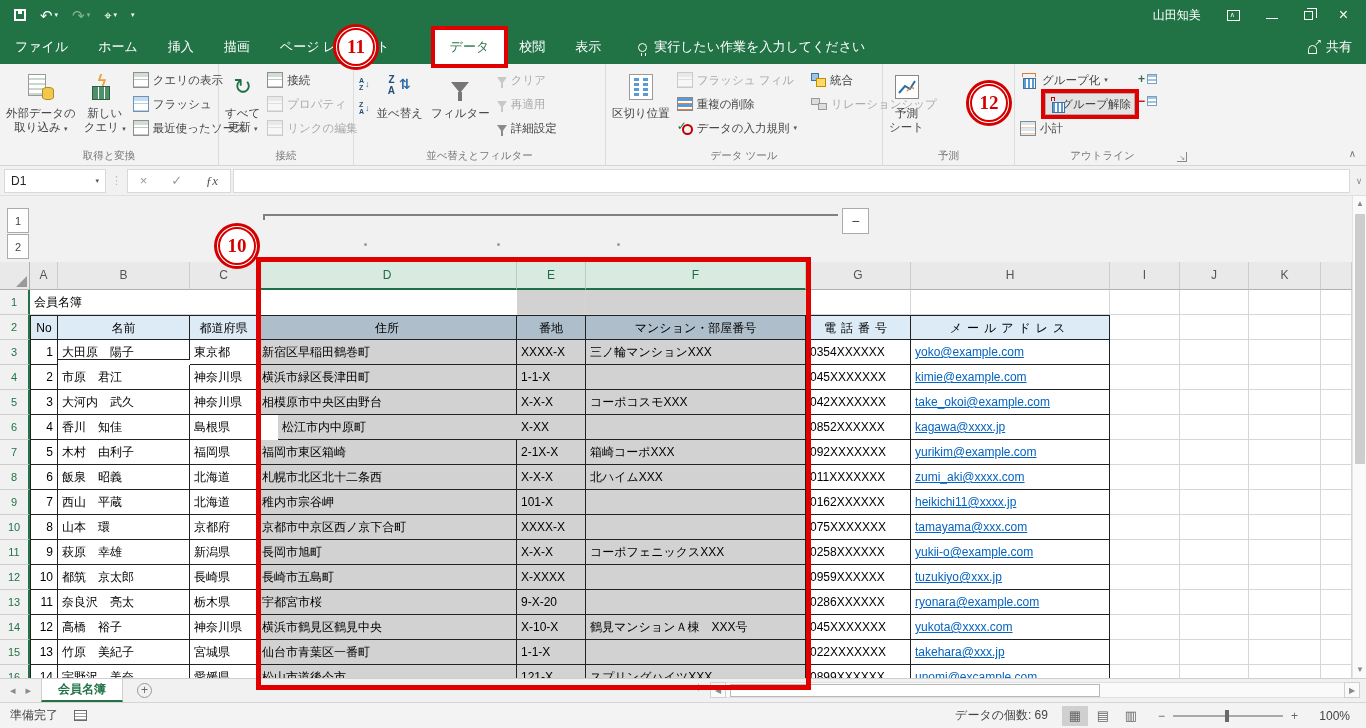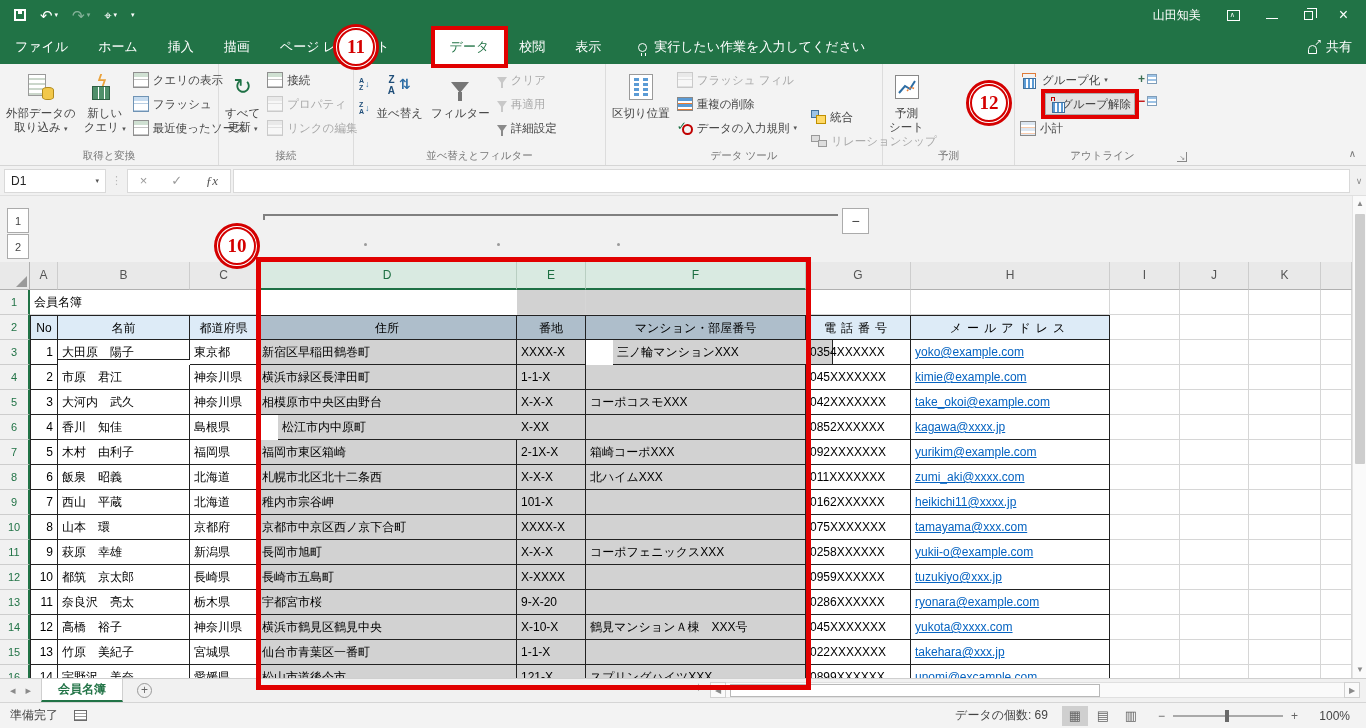--- a/index.html
+++ b/index.html
@@ -359,21 +359,21 @@
         <div class="smallbtn">
             <span class="dup"></span>
             <span>重複の削除</span>
           </div>
         <div class="smallbtn">
             <span class="vld"></span>
             <span>データの入力規則</span> 
             <span class="dda">▾</span>
           </div>
       </div>
-      <div class="smallcol" style="margin-left:8px;margin-top:37px;">
+      <div class="smallcol" style="margin-left:8px;">
         <div class="smallbtn">
             <span class="consol"></span>
             <span>統合</span>
           </div>
         <div class="smallbtn disabled">
             <span class="rel"></span>
             <span>リレーションシップ</span>
           </div>
       </div>
       <div class="glabel">データ ツール</div>
@@ -491,21 +491,21 @@
         <div class="cell gl" style="left: 1110px; top: 53px; width: 70px; height: 25px;"></div>
         <div class="cell gl" style="left: 1180px; top: 53px; width: 69px; height: 25px;"></div>
         <div class="cell gl" style="left: 1249px; top: 53px; width: 72px; height: 25px;"></div>
         <div class="cell gl" style="left: 1321px; top: 53px; width: 31px; height: 25px;"></div>
         <div class="cell rowhead" style="left: 0px; top: 78px; width: 30px; height: 25px;">3</div>
         <div class="cell tb first num" style="left: 30px; top: 78px; width: 28px; height: 25px;">1</div>
         <div class="cell tb" style="left: 58px; top: 78px; width: 132px; height: 20px;">大田原　陽子</div>
         <div class="cell tb" style="left: 190px; top: 78px; width: 68px; height: 25px;">東京都</div>
         <div class="cell tb selc" style="left: 258px; top: 78px; width: 259px; height: 25px;">新宿区早稲田鶴巻町</div>
         <div class="cell tb selc" style="left: 517px; top: 78px; width: 69px; height: 25px;">XXXX-X</div>
-        <div class="cell tb selc" style="left: 586px; top: 78px; width: 220px; height: 25px; margin-left: 27px;">三ノ輪マンションXXX</div>
+        <div class="cell tb selc" style="left: 586px; top: 78px; width: 220px; height: 25px;">三ノ輪マンションXXX</div>
         <div class="cell tb" style="left: 806px; top: 78px; width: 105px; height: 25px;">0354XXXXXX</div>
         <div class="cell tb email" style="left: 911px; top: 78px; width: 199px; height: 25px;"><a>yoko@example.com</a></div>
         <div class="cell gl" style="left: 1110px; top: 78px; width: 70px; height: 25px;"></div>
         <div class="cell gl" style="left: 1180px; top: 78px; width: 69px; height: 25px;"></div>
         <div class="cell gl" style="left: 1249px; top: 78px; width: 72px; height: 25px;"></div>
         <div class="cell gl" style="left: 1321px; top: 78px; width: 31px; height: 25px;"></div>
         <div class="cell rowhead" style="left: 0px; top: 103px; width: 30px; height: 25px;">4</div>
         <div class="cell tb first num" style="left: 30px; top: 103px; width: 28px; height: 25px;">2</div>
         <div class="cell tb" style="left: 58px; top: 103px; width: 132px; height: 25px;">市原　君江</div>
         <div class="cell tb" style="left: 190px; top: 103px; width: 68px; height: 25px;">神奈川県</div>

